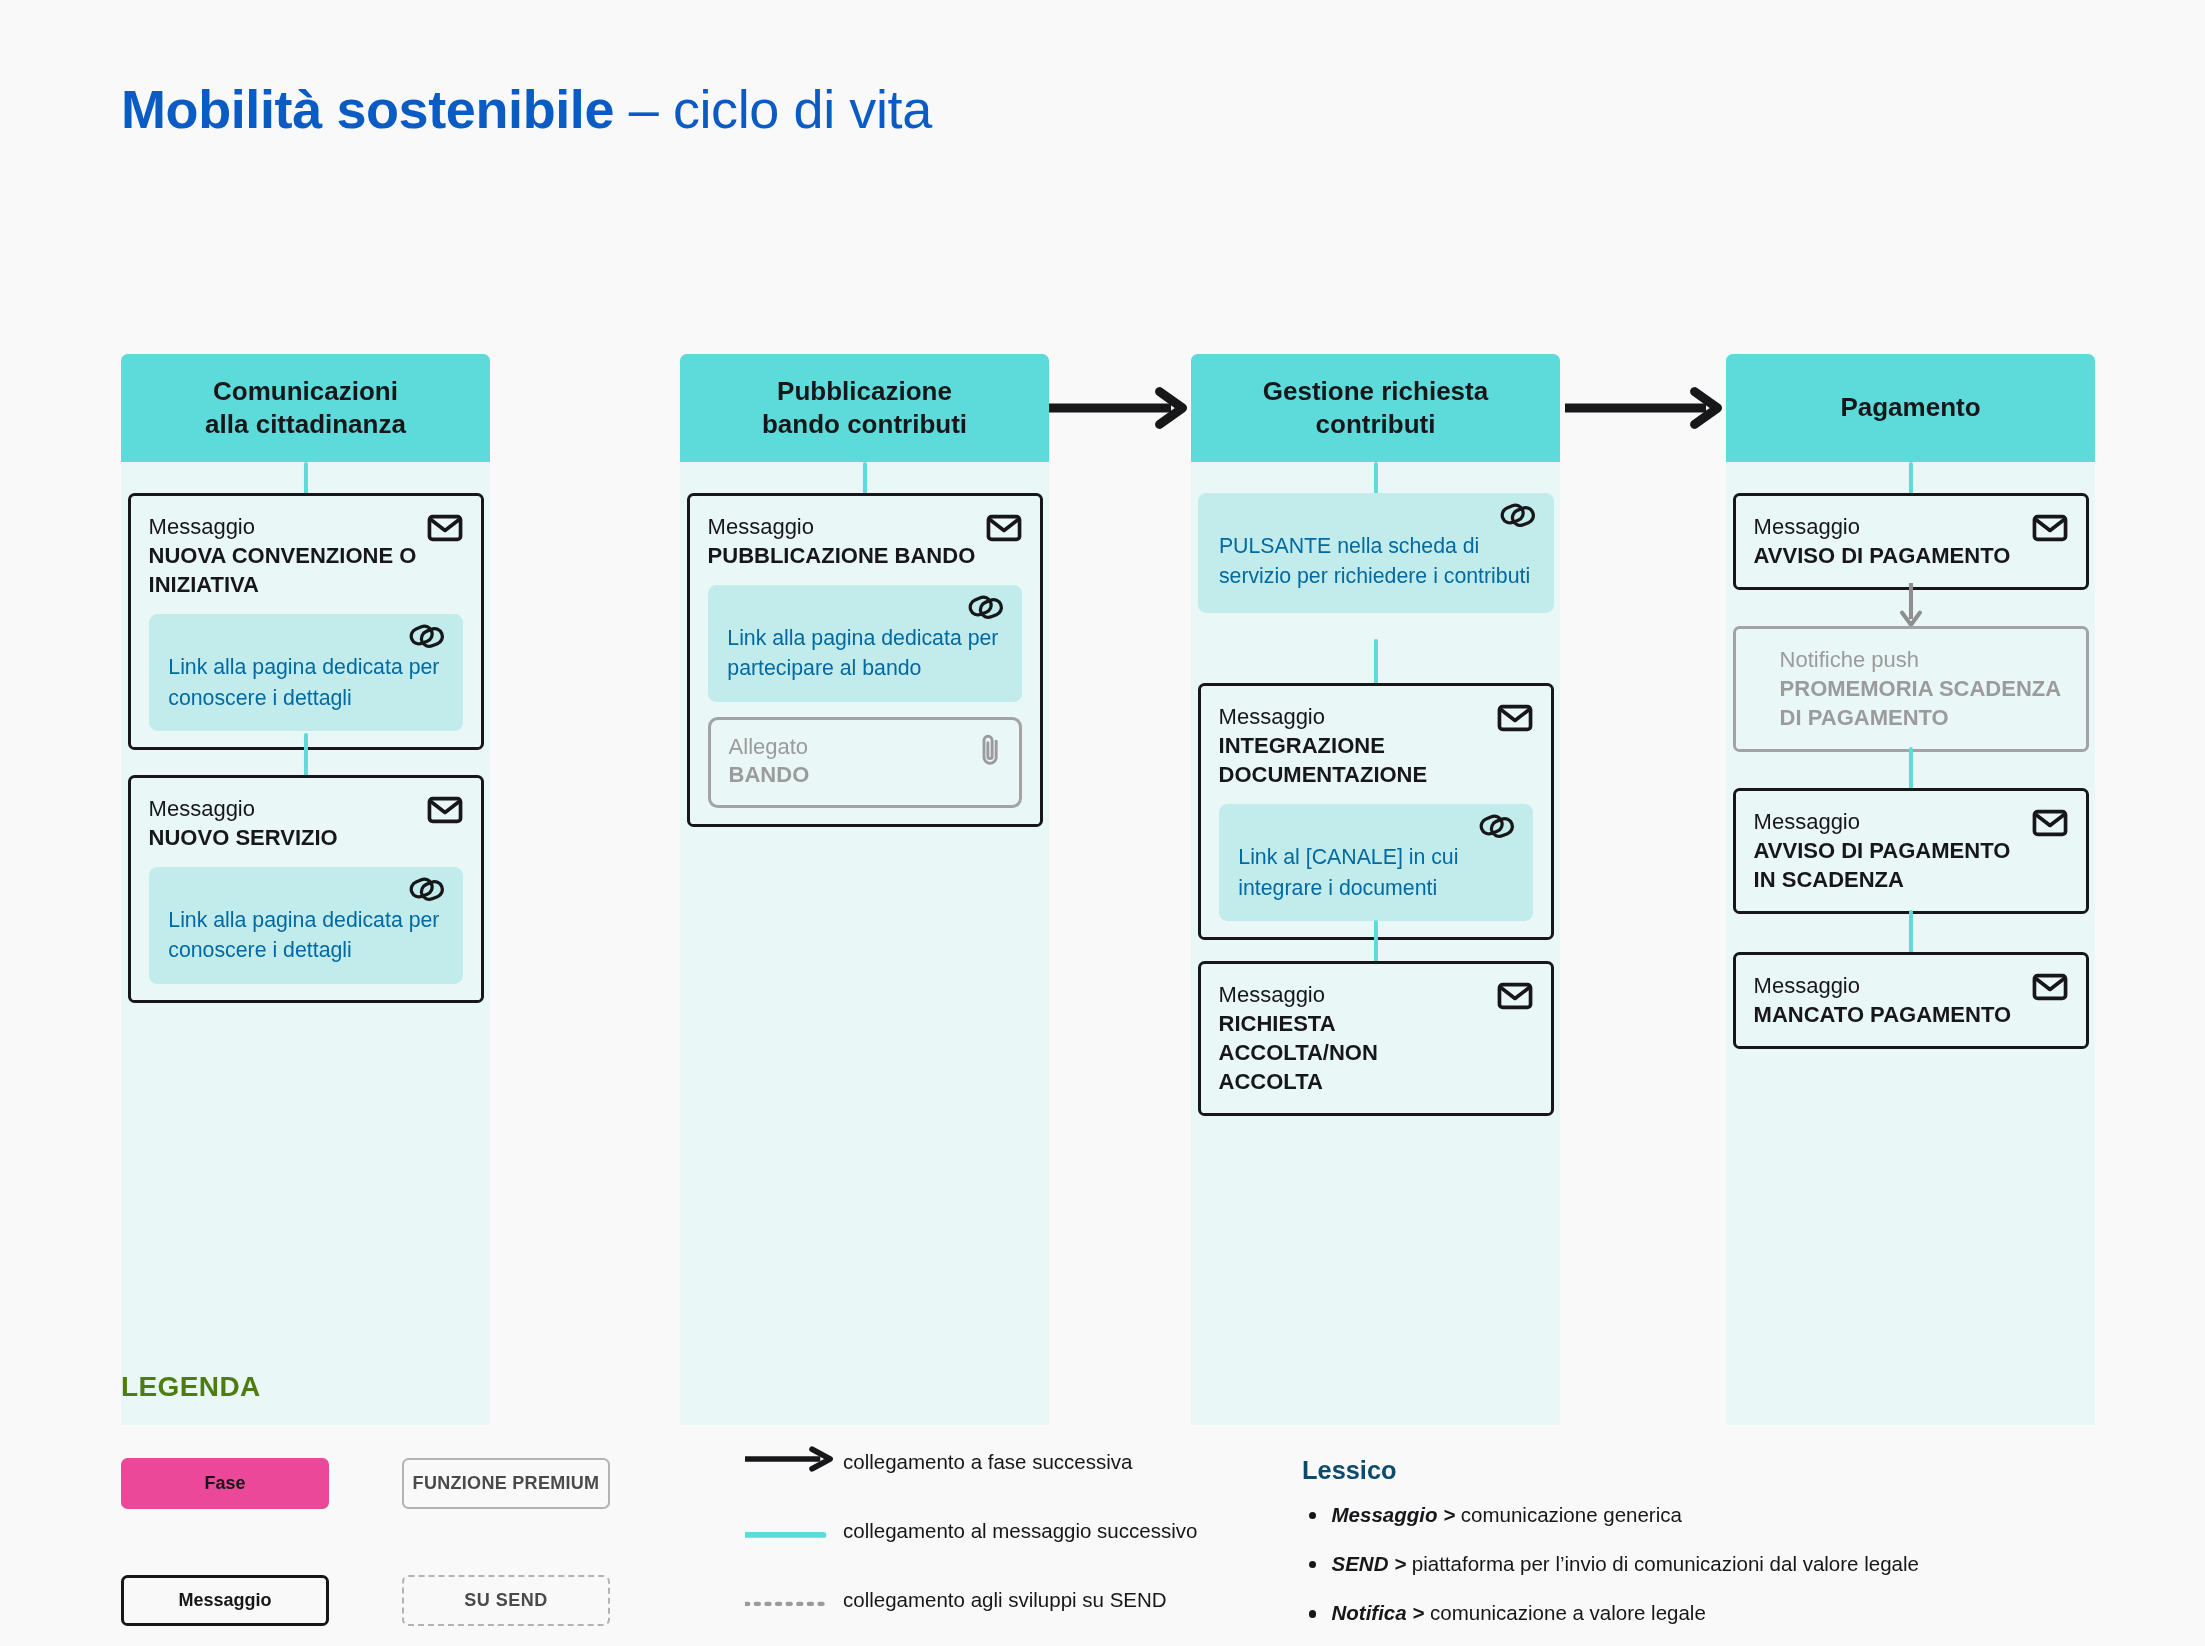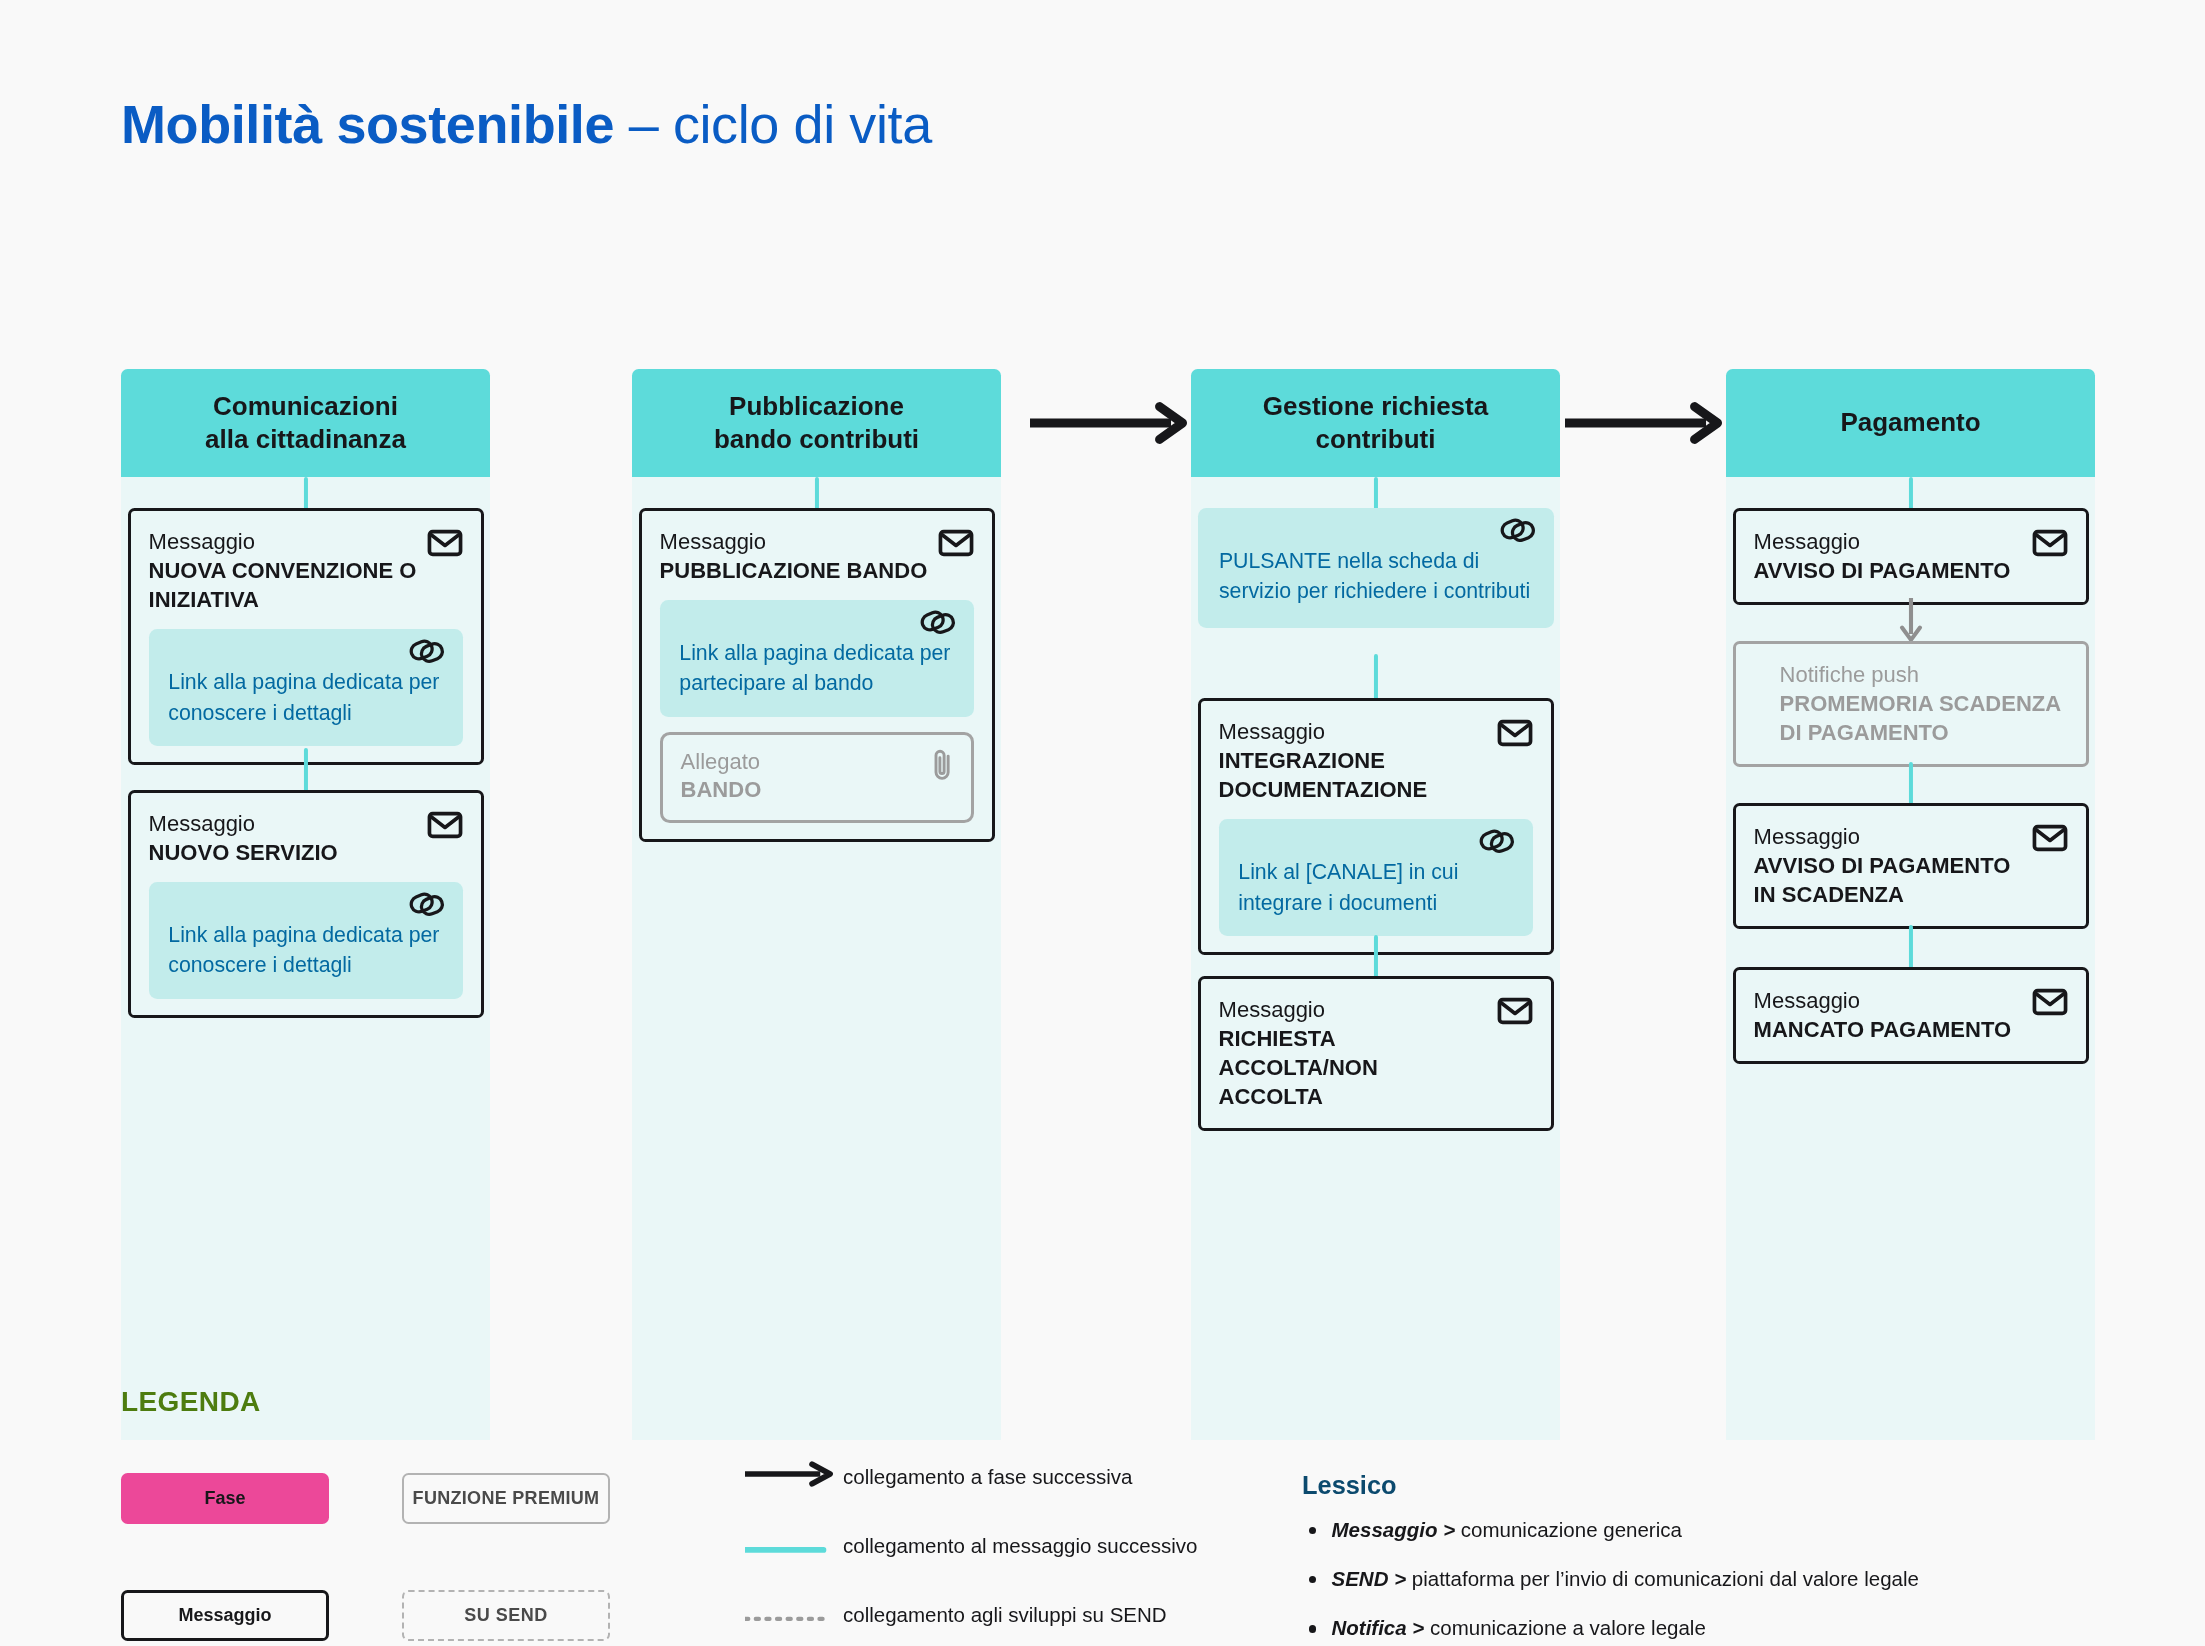--- a/index.html
+++ b/index.html
@@ -3,21 +3,21 @@
 <meta charset="utf-8">
 <style>
   * { box-sizing: border-box; margin: 0; padding: 0; }
   html, body {
     width: 2205px;
     height: 1647px;
     background: #f9f9f9;
     font-family: "Liberation Sans", sans-serif;
     overflow: hidden;
   }
-  #root { position: relative; width: 2205px; height: 1576px; margin-top: 15px; }
+  #root { position: relative; width: 2205px; height: 1576px; }
 
   
   .page-title {
     position: absolute;
     left: 121px;
     top: 82px;
     font-size: 54px;
     line-height: 1.0;
     white-space: nowrap;
     color: #0a5cc4;
@@ -280,21 +280,21 @@
             <rect x="2.5" y="4" width="26" height="19" rx="9.5" transform="rotate(-22 15.5 13.5)" fill="none" stroke="#17171a" stroke-width="4"></rect>
             <rect x="15" y="7" width="26" height="19" rx="9.5" transform="rotate(-22 28 16.5)" fill="none" stroke="#17171a" stroke-width="4"></rect>
           </svg>
           <span>Link alla pagina dedicata per conoscere i dettagli</span>
         </div>
       </div>
 
     </div>
   </div>
 
-  <div class="lane" style="left:632px;border-radius:17px;">
+  <div class="lane" style="left:680px;border-radius:17px;">
     <div class="lane-head">
       <div>
         <div>Pubblicazione</div>
         <div>bando contributi</div>
       </div>
     </div>
     <div class="lane-body">
 
       <div class="vconn" style="top:0px; height:33px;"></div>
 

